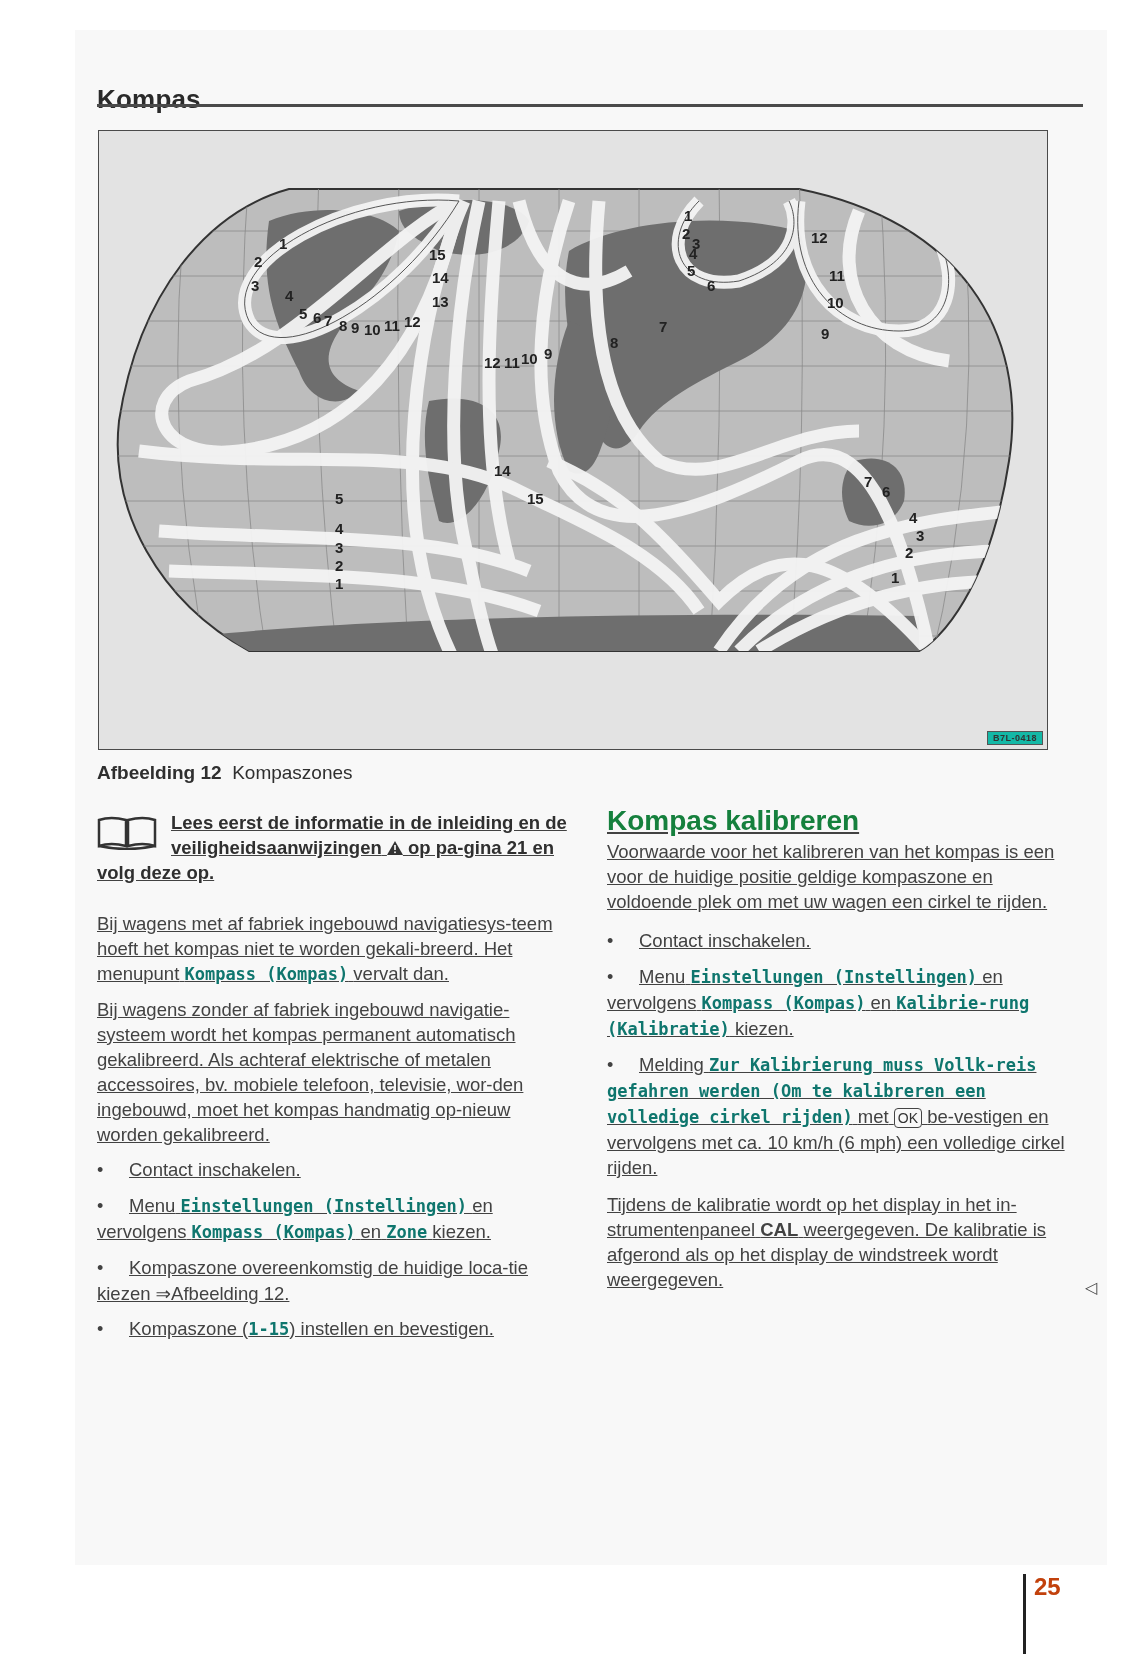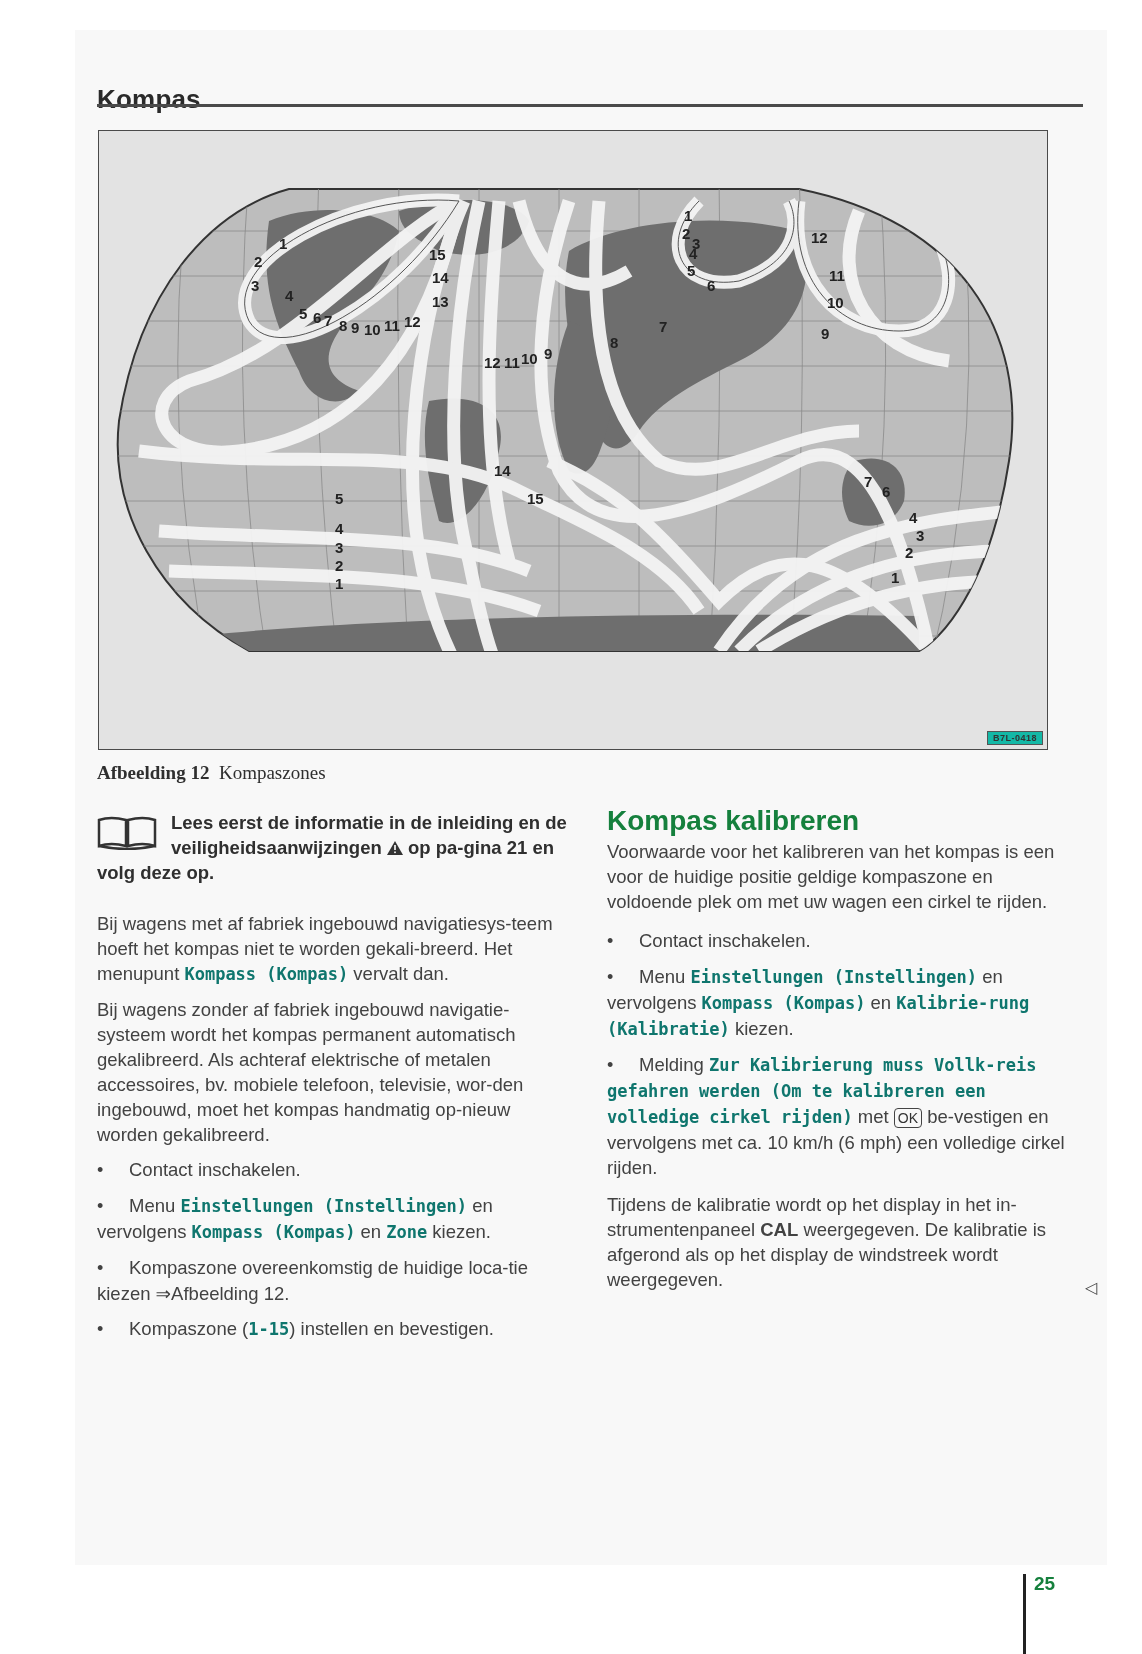--- a/index.html
+++ b/index.html
@@ -3,35 +3,35 @@
 <meta charset="utf-8">
 <style>
   html,body{margin:0;padding:0;background:#ffffff;}
   body{width:1142px;height:1654px;position:relative;overflow:hidden;font-family:"Liberation Sans",sans-serif;color:#3a3a3a;}
   .paper{position:absolute;left:75px;top:30px;width:1032px;height:1535px;background:#f8f8f8;}
   .page-title{position:absolute;left:97px;top:84px;font-size:26px;font-weight:bold;color:#2a2a2a;letter-spacing:0.2px;}
   .title-rule{position:absolute;left:97px;top:104px;width:986px;height:3px;background:#4a4a4a;}
   .figure{position:absolute;left:98px;top:130px;width:948px;height:618px;border:1.5px solid #4a4a4a;background:#e3e3e3;overflow:hidden;}
   .figure svg{position:absolute;left:0;top:0;}
   .fig-code{position:absolute;right:4px;bottom:4px;border:1px solid #555;background:#14b8a6;font-size:9px;font-weight:bold;padding:1px 5px;color:#333;letter-spacing:0.5px;}
-  .caption{position:absolute;left:97px;top:762px;font-size:19px;color:#2f2f2f;font-family:Liberation Serif, serif;}
+  .caption{position:absolute;left:97px;top:762px;font-size:19px;color:#2f2f2f;}
   .caption b{font-weight:bold;}
-  .col{position:absolute;font-size:18.5px;line-height:25px;color:#424242;}
+  .col{position:absolute;font-size:18.5px;line-height:25px;color:#424242;text-decoration:underline;}
   .col p{margin:0 0 10px 0;}
   .mono{font-family:"DejaVu Sans Mono",monospace;font-weight:bold;font-size:17px;color:#0f766e;}
   .note{font-weight:bold;color:#2f2f2f;font-size:18.5px;line-height:25px;}
   .book-icon{display:inline-block;width:60px;height:34px;float:left;margin:6px 14px 0 0;}
   .h2{font-size:28px;font-weight:bold;color:#15803d;margin:0 0 6px 0;}
   .bullet{margin:0 0 10px 0;}
   .bullet .dot{display:inline-block;width:32px;font-size:18px;}
   .warn-icon{display:inline-block;width:16px;height:14px;vertical-align:-1px;}
   .ok-key{display:inline-block;border:1.5px solid #444;border-radius:4px;font-size:14px;padding:0 3px;line-height:18px;color:#333;}
   .end-mark{position:absolute;left:1085px;top:1278px;font-size:16px;color:#444;}
   .page-num-rule{position:absolute;left:1023px;top:1574px;width:3px;height:80px;background:#222;}
-  .page-num{position:absolute;left:1034px;top:1573px;font-size:19px;font-weight:bold;color:#15803d;}
+  .page-num{position:absolute;left:1034px;top:1573px;font-size:24px;font-weight:bold;color:#c2410c;}
 </style>
 </head>
 <body>
 
 <div class="paper"></div>
 
 <div class="page-title">Kompas</div>
 <div class="title-rule"></div>
 
 <div class="figure">

